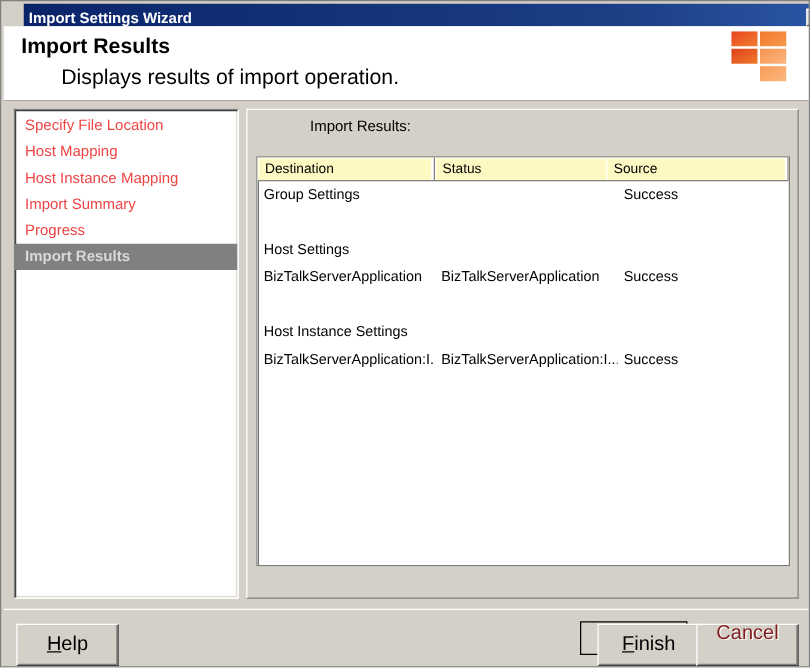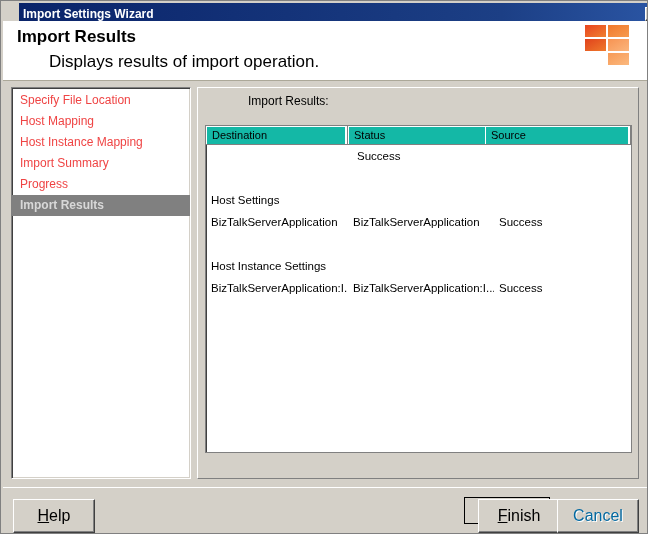--- a/index.html
+++ b/index.html
@@ -164,21 +164,21 @@
     height: 328px;
     background: #ffffff;
     border: 1px solid #808080;
     box-shadow: inset 1px 1px 0 #404040;
     box-sizing: border-box;
     overflow: hidden;
   }
   .lv-header {
     display: flex;
     height: 18px;
-    background: #14b8a6;
+    background: #fef9c3;
     border-bottom: 1px solid #808080;
   }
   .lv-th {
     font-size: 11px;
     color: #000000;
     line-height: 18px;
     padding-left: 6px;
     box-sizing: border-box;
     border-right: 1px solid #808080;
     box-shadow: inset -2px 0 0 #ffffff, inset 1px 1px 0 #ffffff;
@@ -232,22 +232,23 @@
     box-shadow: inset -1px -1px 0 #808080, inset 1px 1px 0 #d4d0c8;
     box-sizing: border-box;
     display: flex;
     align-items: center;
     justify-content: center;
     cursor: default;
     font-family: "Liberation Sans", sans-serif;
     padding: 16px;
   }
   .btn.disabled {
-    color: #0369a1;
+    color: #7f1d1d;
     text-shadow: 1px 1px 0 #ffffff;
+    align-items: flex-end;
   }
   .btn-default-wrap {
     position: absolute;
     border: 1px solid #000000;
     box-sizing: border-box;
     background: #d4d0c8;
     padding: 1px;
   }
   .btn-default-wrap .btn {
     position: static;
@@ -339,20 +340,21 @@
 
       <div class="listview">
         <div class="lv-header">
           <div class="lv-th col0">Destination</div>
           <div class="lv-th col2">Status</div>
           <div class="lv-th col1">Source</div>
         </div>
         <div class="lv-body">
 
           <div class="lv-row">
+            <div class="lv-cell c0">Group Settings</div>
             <div class="lv-cell c1"></div>
             <div class="lv-cell c2">Success</div>
           </div>
 
           <div class="lv-row spacer">
             <div class="lv-cell c0"></div>
             <div class="lv-cell c1"></div>
             <div class="lv-cell c2"></div>
           </div>
 

